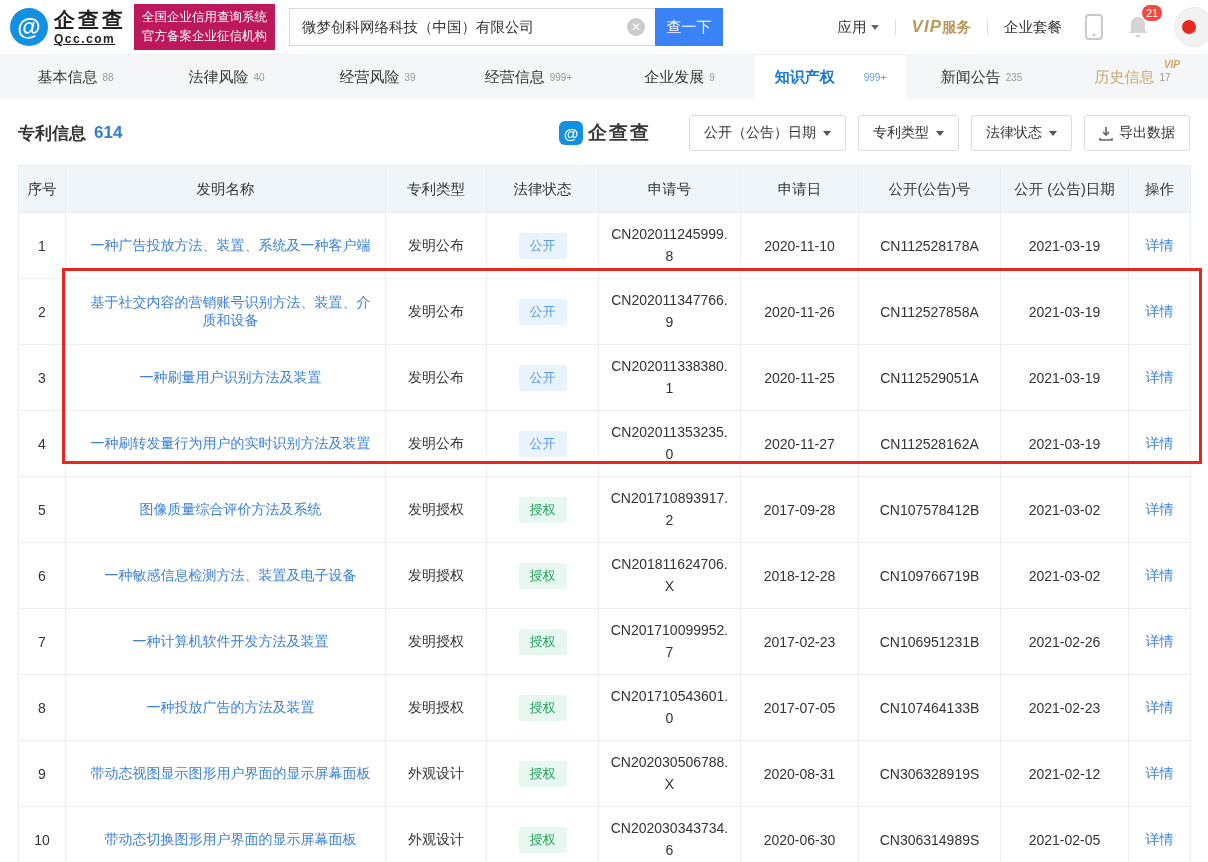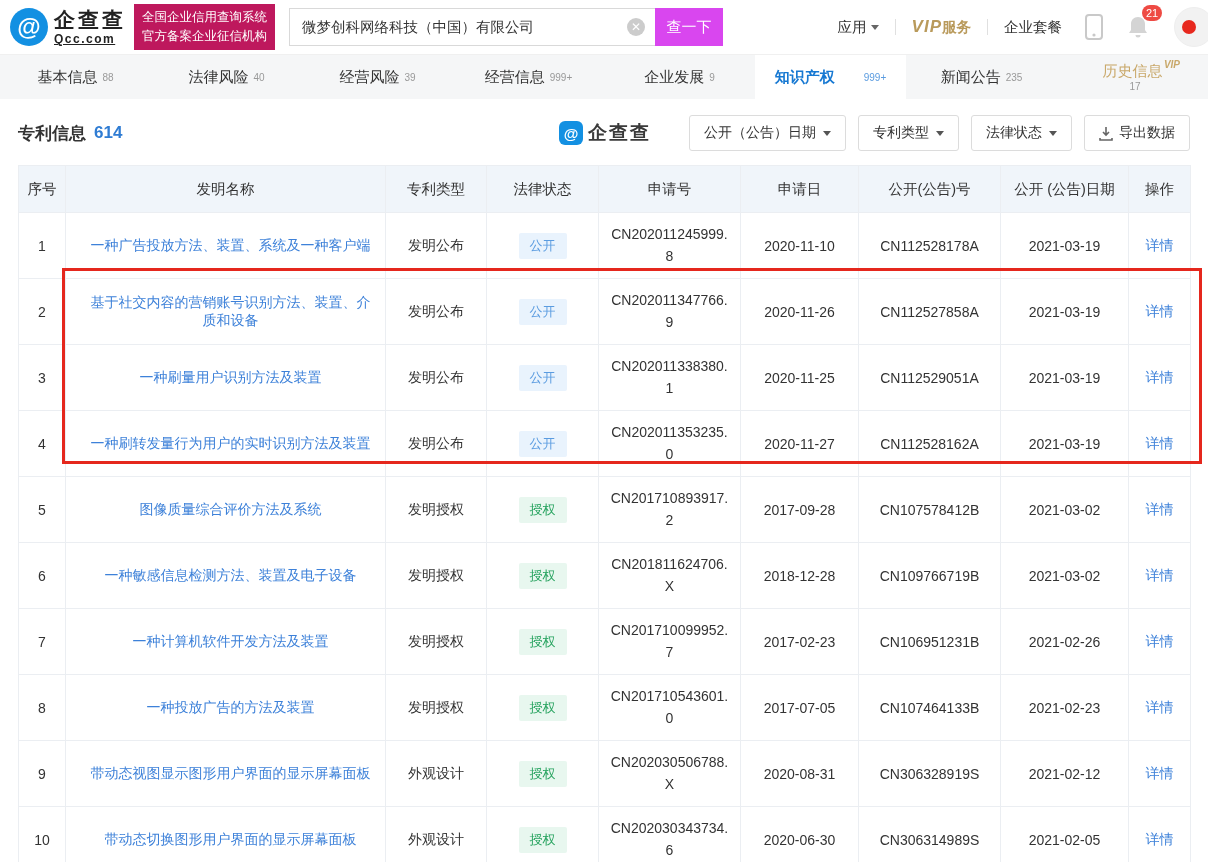--- a/index.html
+++ b/index.html
@@ -19,21 +19,21 @@
   .promo-badge { margin-left:8px; background:#be185d; color:#fff; font-size:12.5px;
     line-height:1.55; padding:4px 8px; text-align:center; }
   .search-wrap { display:flex; align-items:center; margin-left:14px; }
   .search-box { position:relative; }
   .search-input { width:366px; height:38px; border:1px solid #d9d9d9; border-right:none;
     padding:0 34px 0 12px; font-size:14.5px; color:#333; outline:none;
     font-family:"Liberation Sans","DejaVu Sans",sans-serif; }
   .clear-icon { position:absolute; right:10px; top:10px; width:18px; height:18px;
     border-radius:50%; background:#ccc; color:#fff; font-size:12px; line-height:18px;
     text-align:center; cursor:pointer; }
-  .search-btn { height:38px; width:68px; background:#d946ef; color:#fff; border:none;
+  .search-btn { height:38px; width:68px; background:#3b82f6; color:#fff; border:none;
     font-size:15px; cursor:pointer; font-family:inherit; }
   .top-menu { margin-left:auto; display:flex; align-items:center; padding-right:14px; }
   .menu-item { font-size:14.5px; color:#333; cursor:pointer; white-space:nowrap; }
   .caret { display:inline-block; width:0; height:0; border-left:4px solid transparent;
     border-right:4px solid transparent; border-top:5px solid #666; margin-left:4px; vertical-align:2px; }
   .menu-sep { width:1px; height:16px; background:#e0e0e0; margin:0 16px; }
   .vip-text { font-style:italic; font-weight:bold; color:#b99a5b; font-size:17px; letter-spacing:1px; }
   .vip-suffix { color:#b99a5b; font-size:14.5px; font-weight:bold; }
   .icon-btn { margin-left:22px; position:relative; cursor:pointer; display:flex; align-items:center; }
   .notif-badge { position:absolute; top:-9px; right:-12px; background:#ee4a43; color:#fff;
@@ -44,21 +44,21 @@
   .avatar-dot { position:absolute; left:7px; top:12px; width:14px; height:14px;
     border-radius:50%; background:#e7281e; }
 
   
   .tabbar { height:45px; background:#f5f6f7; display:flex; border-top:1px solid #f0f0f0; }
   .tab { flex:1; display:flex; align-items:center; justify-content:center; cursor:pointer;
     font-size:15px; color:#333; white-space:nowrap; position:relative; }
   .tab .cnt { font-size:10px; color:#999; margin-left:5px; }
   .tab.active { background:#fff; color:#1678d2; font-weight:bold;gap:24px; }
   .tab.active .cnt { color:#5b9ce0; font-weight:normal; }
-  .tab.gold { color:#c9a86a;flex-direction:column; }
+  .tab.gold { color:#c9a86a; }
   .vip-sup { position:absolute; top:4px; right:28px; font-size:10px; font-weight:bold;
     font-style:italic; color:#c9a86a; }
 
   
   .content { padding:0 18px; }
   .section-bar { display:flex; align-items:center; margin:16px 0 14px 0; }
   .section-title { font-size:17px; font-weight:bold; color:#333; }
   .section-count { font-size:17px; font-weight:bold; color:#2f7cd3; margin-left:8px; }
   .section-right { margin-left:auto; display:flex; align-items:center; }
   .wm-logo { display:flex; align-items:center; margin-right:26px; }

